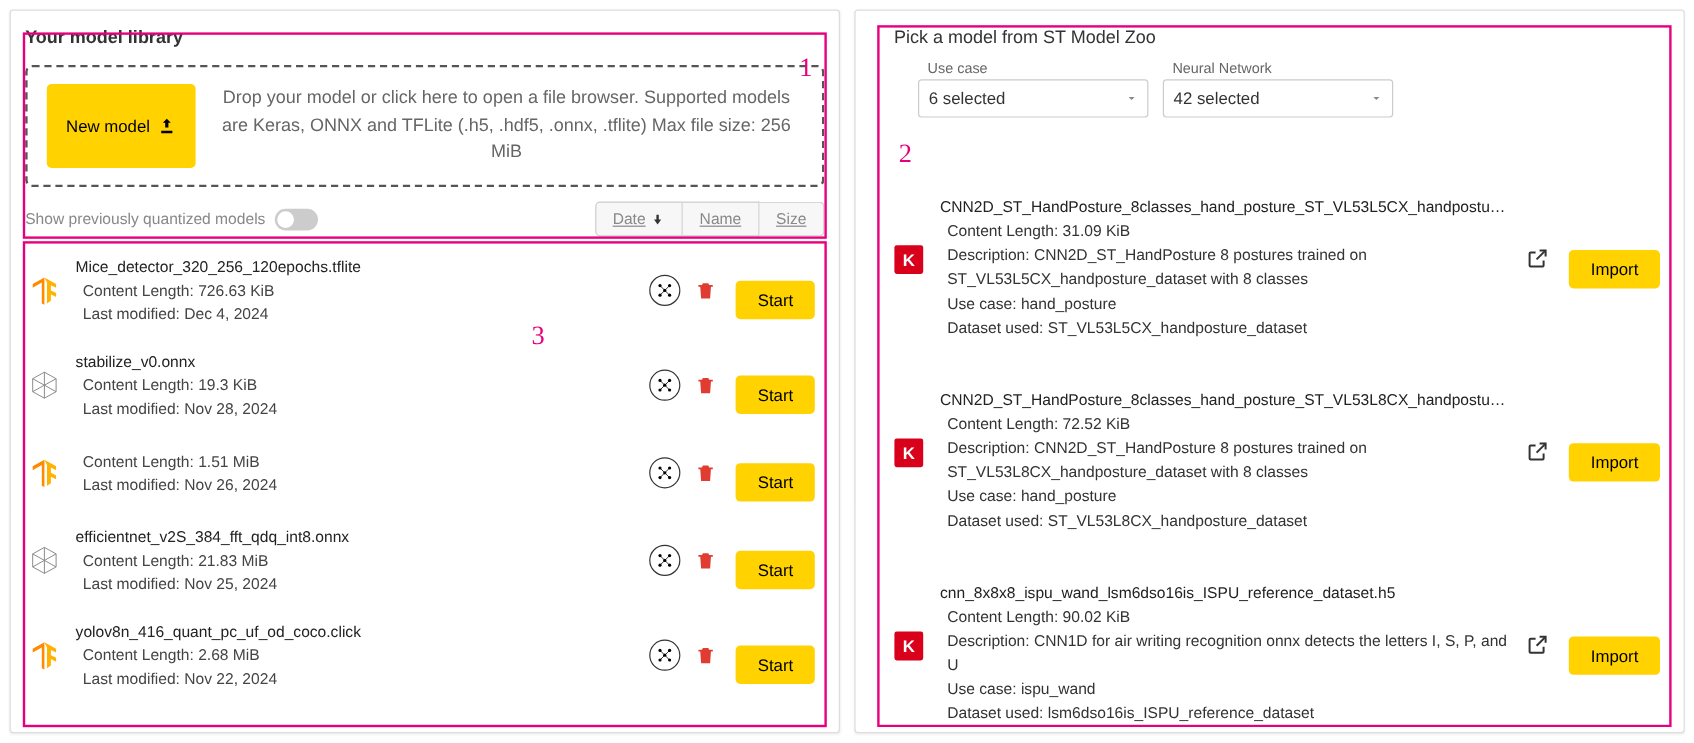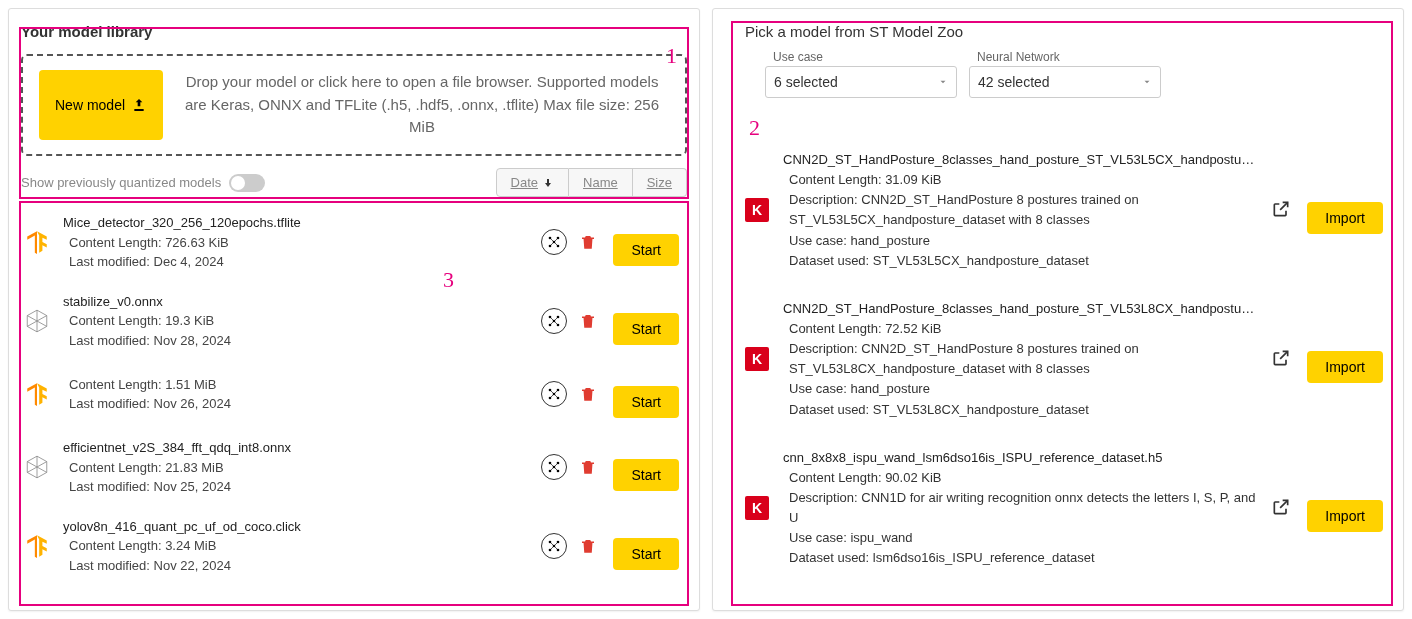--- a/index.html
+++ b/index.html
@@ -197,21 +197,21 @@
     color: #fff;
     font-weight: bold;
     font-size: 14px;
     display: flex;
     align-items: center;
     justify-content: center;
     border-radius: 2px;
     flex-shrink: 0;
   }
   .zoo-meta { flex: 1; font-size: 13px; line-height: 1.55; overflow:hidden;}
-  .zoo-name { color: #222; white-space: nowrap; overflow: hidden; text-overflow: ellipsis; }
+  .zoo-name { color: #222; white-space: nowrap; overflow: hidden; text-overflow: ellipsis; margin-top: 12px; }
   .zoo-sub { color: #333; padding-left: 6px; }
   .ext-btn {
     width: 22px; height: 22px;
     cursor: pointer;
     flex-shrink: 0;
     color: #333;
   }
   
   .model-list::-webkit-scrollbar,
   .zoo-list::-webkit-scrollbar { width: 14px; }
@@ -395,21 +395,21 @@
       </div>
       <div class="model-item">
         <div class="model-icon">
           <svg width="26" height="26" viewBox="0 0 48 48">
             <path fill="#ff8a00" d="M24 4 L6 14 V20 L20 12 V44 L24 46 Z"></path>
             <path fill="#ffb300" d="M24 4 L42 14 V20 L34 16 V24 L42 28 V34 L34 30 V40 L28 44 V12 Z"></path>
           </svg>
         </div>
         <div class="model-meta">
           <div class="model-name">yolov8n_416_quant_pc_uf_od_coco.click</div>
-          <div class="model-sub">Content Length: 3.24 MiB</div>
+          <div class="model-sub">Content Length: 2.68 MiB</div>
           <div class="model-sub">Last modified: Nov 22, 2024</div>
         </div>
         <div class="circle-btn">
           <svg width="16" height="16" viewBox="0 0 24 24">
             <circle cx="6" cy="6" r="2"></circle>
             <circle cx="6" cy="18" r="2"></circle>
             <circle cx="18" cy="6" r="2"></circle>
             <circle cx="18" cy="18" r="2"></circle>
             <circle cx="12" cy="12" r="2"></circle>
             <line x1="6" y1="6" x2="12" y2="12" stroke="#000"></line>

